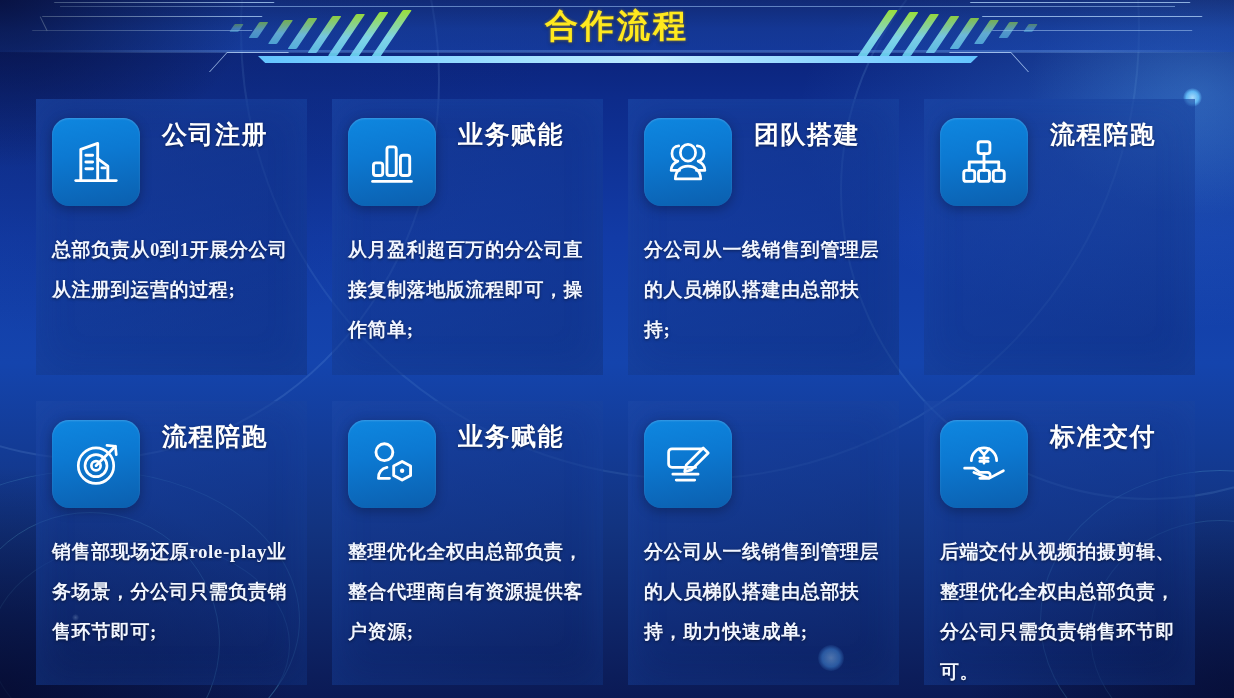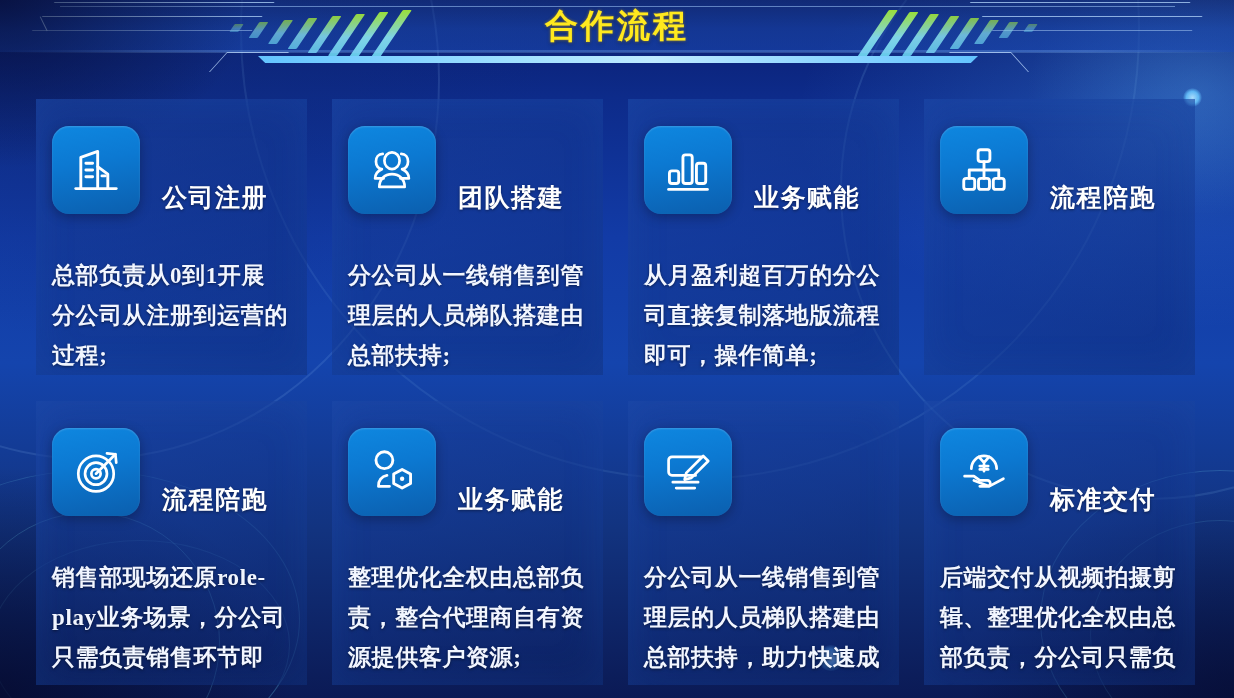--- a/index.html
+++ b/index.html
@@ -96,35 +96,35 @@
     position:absolute; left:36px; top:99px; width:1166px; height:586px;
     display:grid; grid-template-columns:repeat(4, 271px); grid-template-rows:276px 284px;
     column-gap:25px; row-gap:26px;
   }
   .card{
     position:relative; overflow:hidden;
     background:linear-gradient(155deg, rgba(26,66,160,.62) 0%, rgba(20,56,145,.52) 45%, rgba(12,36,105,.44) 100%);
     box-shadow:inset 0 0 40px rgba(40,100,200,.18);
     padding:19px 19px 0 16px;
   }
-  .card-head{ display:flex; align-items:flex-end; height:96px;font-family:Liberation Serif, serif; }
+  .card-head{ display:flex; align-items:flex-start; height:96px;font-family:Liberation Serif, serif; }
   .icon-box{
     width:88px; height:88px; border-radius:17px; flex:0 0 88px;
     background:linear-gradient(170deg,#0e87e0 0%, #0c79d2 40%, #0b5fae 100%);
     box-shadow:0 3px 12px rgba(0,0,0,.28), inset 0 1px 2px rgba(255,255,255,.18);
     display:flex; align-items:center; justify-content:center;
   }
   .icon-box svg{ width:54px; height:54px; display:block; }
   .card-title{
     margin-left:22px; color:#ffffff; font-size:25px; font-weight:bold; letter-spacing:1.5px;
     text-shadow:0 1px 3px rgba(0,0,0,.45);
     white-space:nowrap;
   }
   .card-desc{
-    margin-top:42px; color:#f2f6ff; font-size:23px; font-weight:bold;
+    margin-top:16px; color:#f2f6ff; font-size:19px; font-weight:bold;
     line-height:40px; letter-spacing:.6px;
     text-shadow:0 1px 3px rgba(0,0,0,.5);
     font-family:"Liberation Serif","DejaVu Serif",serif;
   }
 </style>
 </head>
 <body>
 
 <div id="stage">
 
@@ -212,45 +212,45 @@
           </svg>
         </div>
         <div class="card-title">公司注册</div>
       </div>
       <div class="card-desc">总部负责从0到1开展分公司从注册到运营的过程;</div>
     </div>
 
     <div class="card">
       <div class="card-head">
         <div class="icon-box">
+          <svg viewBox="0 0 64 64" fill="none" stroke="#fff" stroke-width="3.4" stroke-linecap="round" stroke-linejoin="round">
+            <rect x="10" y="33" width="11" height="15" rx="3"></rect>
+            <rect x="26" y="14" width="11" height="34" rx="3"></rect>
+            <rect x="42" y="24" width="11" height="24" rx="3"></rect>
+            <path d="M9 55h46"></path>
+          </svg>
+        </div>
+        <div class="card-title">业务赋能</div>
+      </div>
+      <div class="card-desc">从月盈利超百万的分公司直接复制落地版流程即可，操作简单;</div>
+    </div>
+
+    <div class="card">
+      <div class="card-head">
+        <div class="icon-box">
           <svg viewBox="0 0 64 64" fill="none" stroke="#fff" stroke-width="3.2" stroke-linecap="round" stroke-linejoin="round">
             <path d="M21 13c-5 0-8 4-8 9s3 9 7 9c-5 2-8 6-8 11h10"></path>
             <path d="M43 13c5 0 8 4 8 9s-3 9-7 9c5 2 8 6 8 11H42"></path>
             <ellipse cx="32" cy="21" rx="9" ry="10"></ellipse>
             <path d="M17 52c0-9 6-15 15-15s15 6 15 15z"></path>
           </svg>
         </div>
         <div class="card-title">团队搭建</div>
       </div>
       <div class="card-desc">分公司从一线销售到管理层的人员梯队搭建由总部扶持;</div>
-    </div>
-
-    <div class="card">
-      <div class="card-head">
-        <div class="icon-box">
-          <svg viewBox="0 0 64 64" fill="none" stroke="#fff" stroke-width="3.4" stroke-linecap="round" stroke-linejoin="round">
-            <rect x="10" y="33" width="11" height="15" rx="3"></rect>
-            <rect x="26" y="14" width="11" height="34" rx="3"></rect>
-            <rect x="42" y="24" width="11" height="24" rx="3"></rect>
-            <path d="M9 55h46"></path>
-          </svg>
-        </div>
-        <div class="card-title">业务赋能</div>
-      </div>
-      <div class="card-desc">从月盈利超百万的分公司直接复制落地版流程即可，操作简单;</div>
     </div>
 
     <div class="card">
       <div class="card-head">
         <div class="icon-box">
           <svg viewBox="0 0 64 64" fill="none" stroke="#fff" stroke-width="3.4" stroke-linecap="round" stroke-linejoin="round">
             <rect x="25" y="8" width="14" height="14" rx="3"></rect>
             <rect x="8" y="42" width="13" height="13" rx="3"></rect>
             <rect x="25.5" y="42" width="13" height="13" rx="3"></rect>
             <rect x="43" y="42" width="13" height="13" rx="3"></rect>

